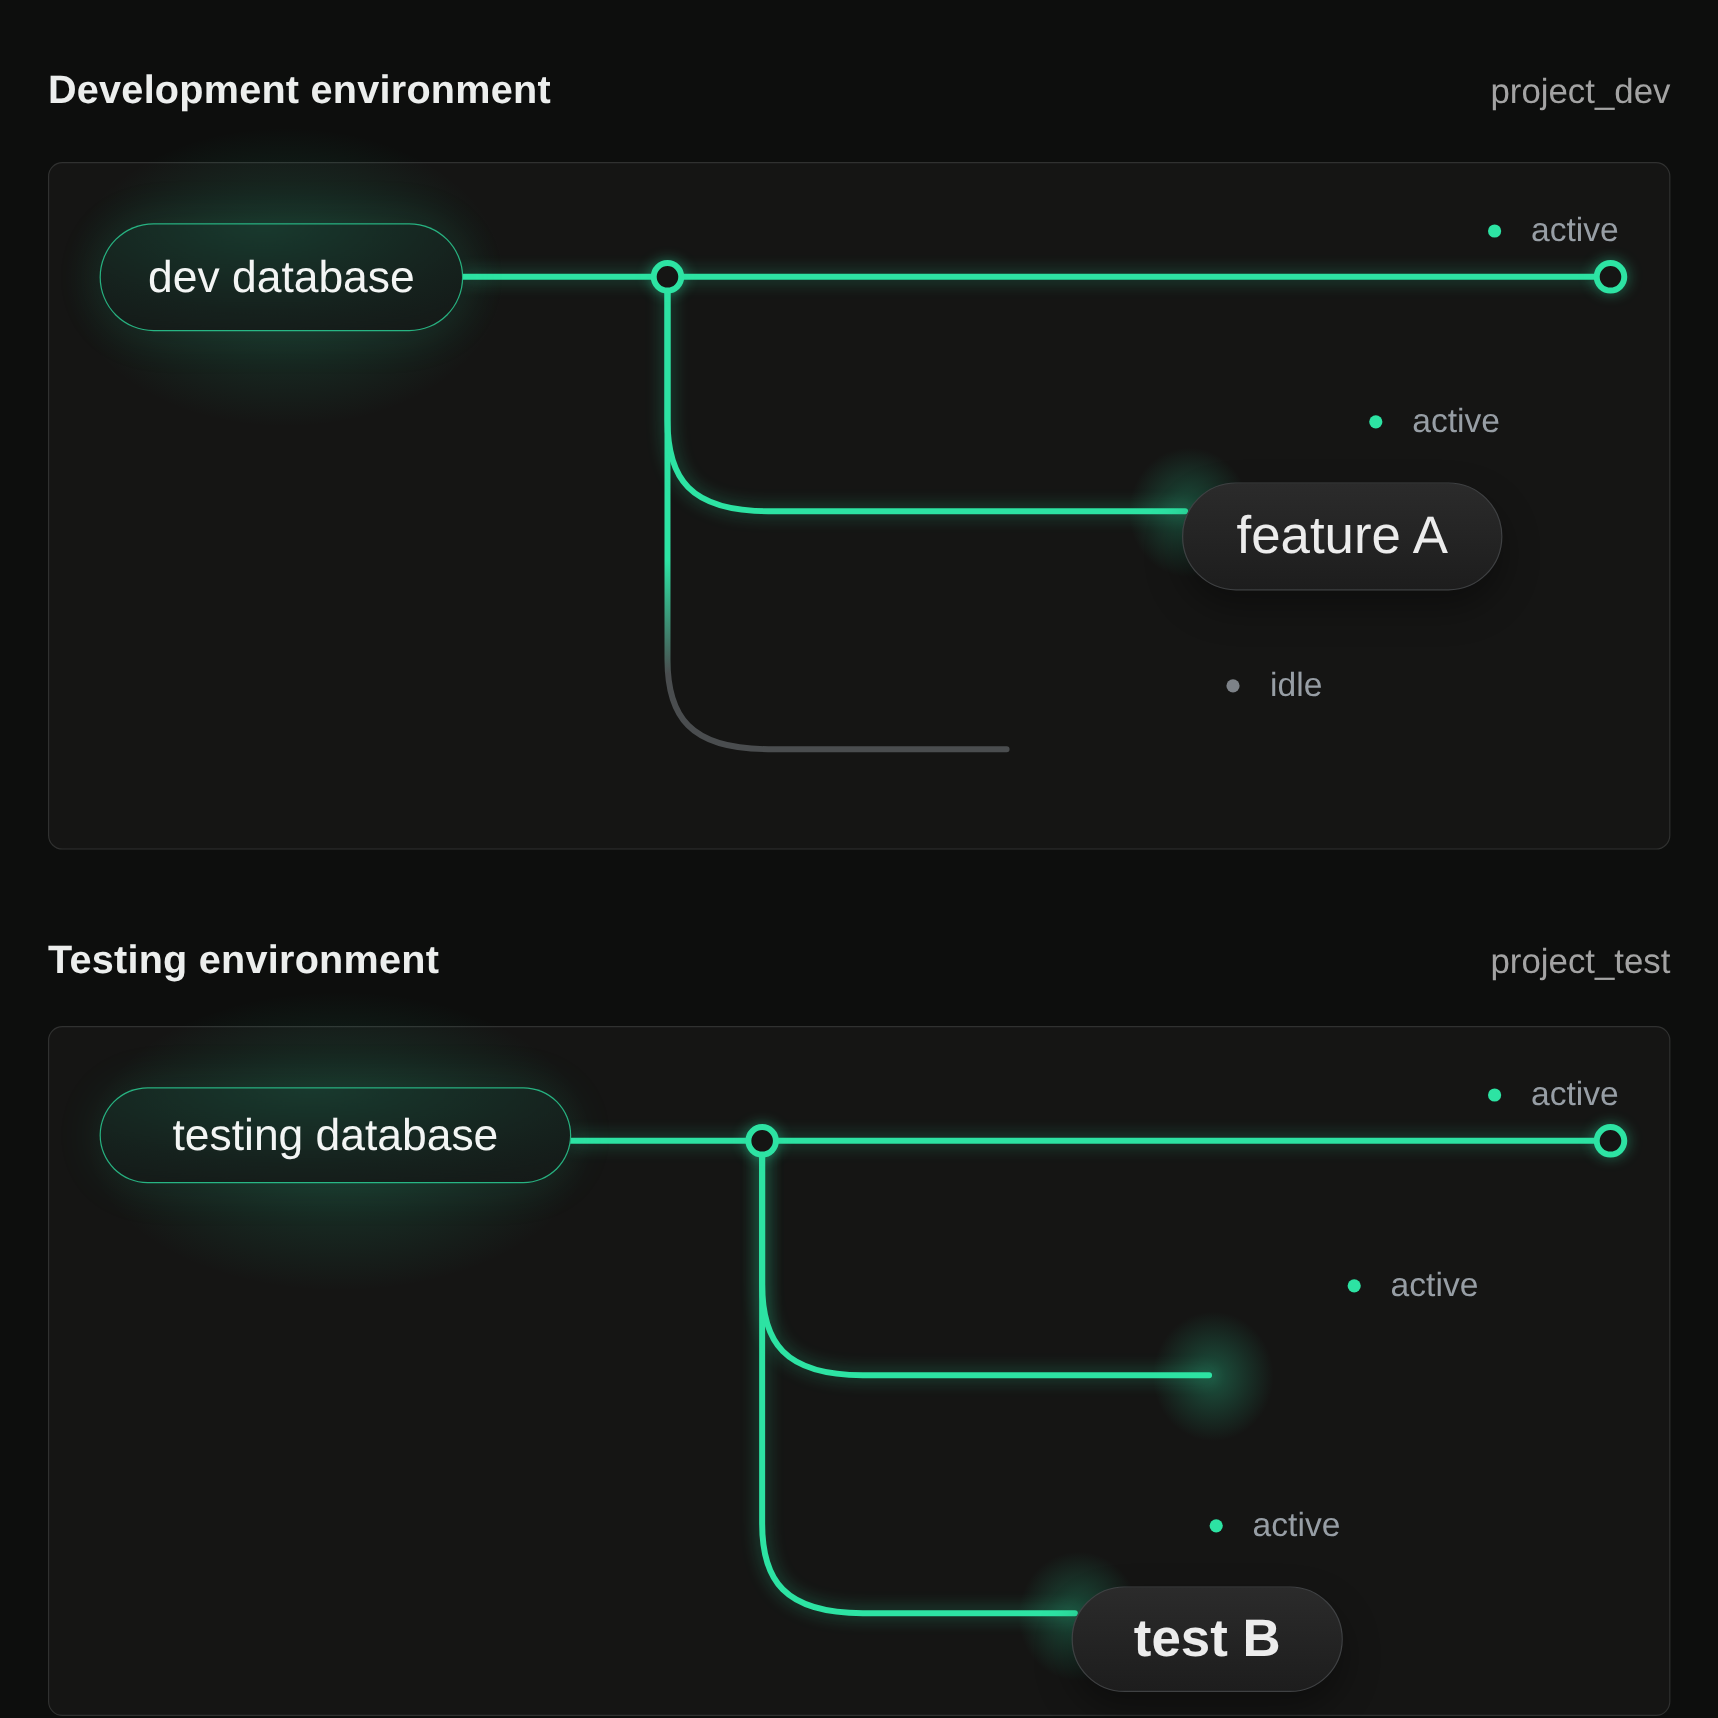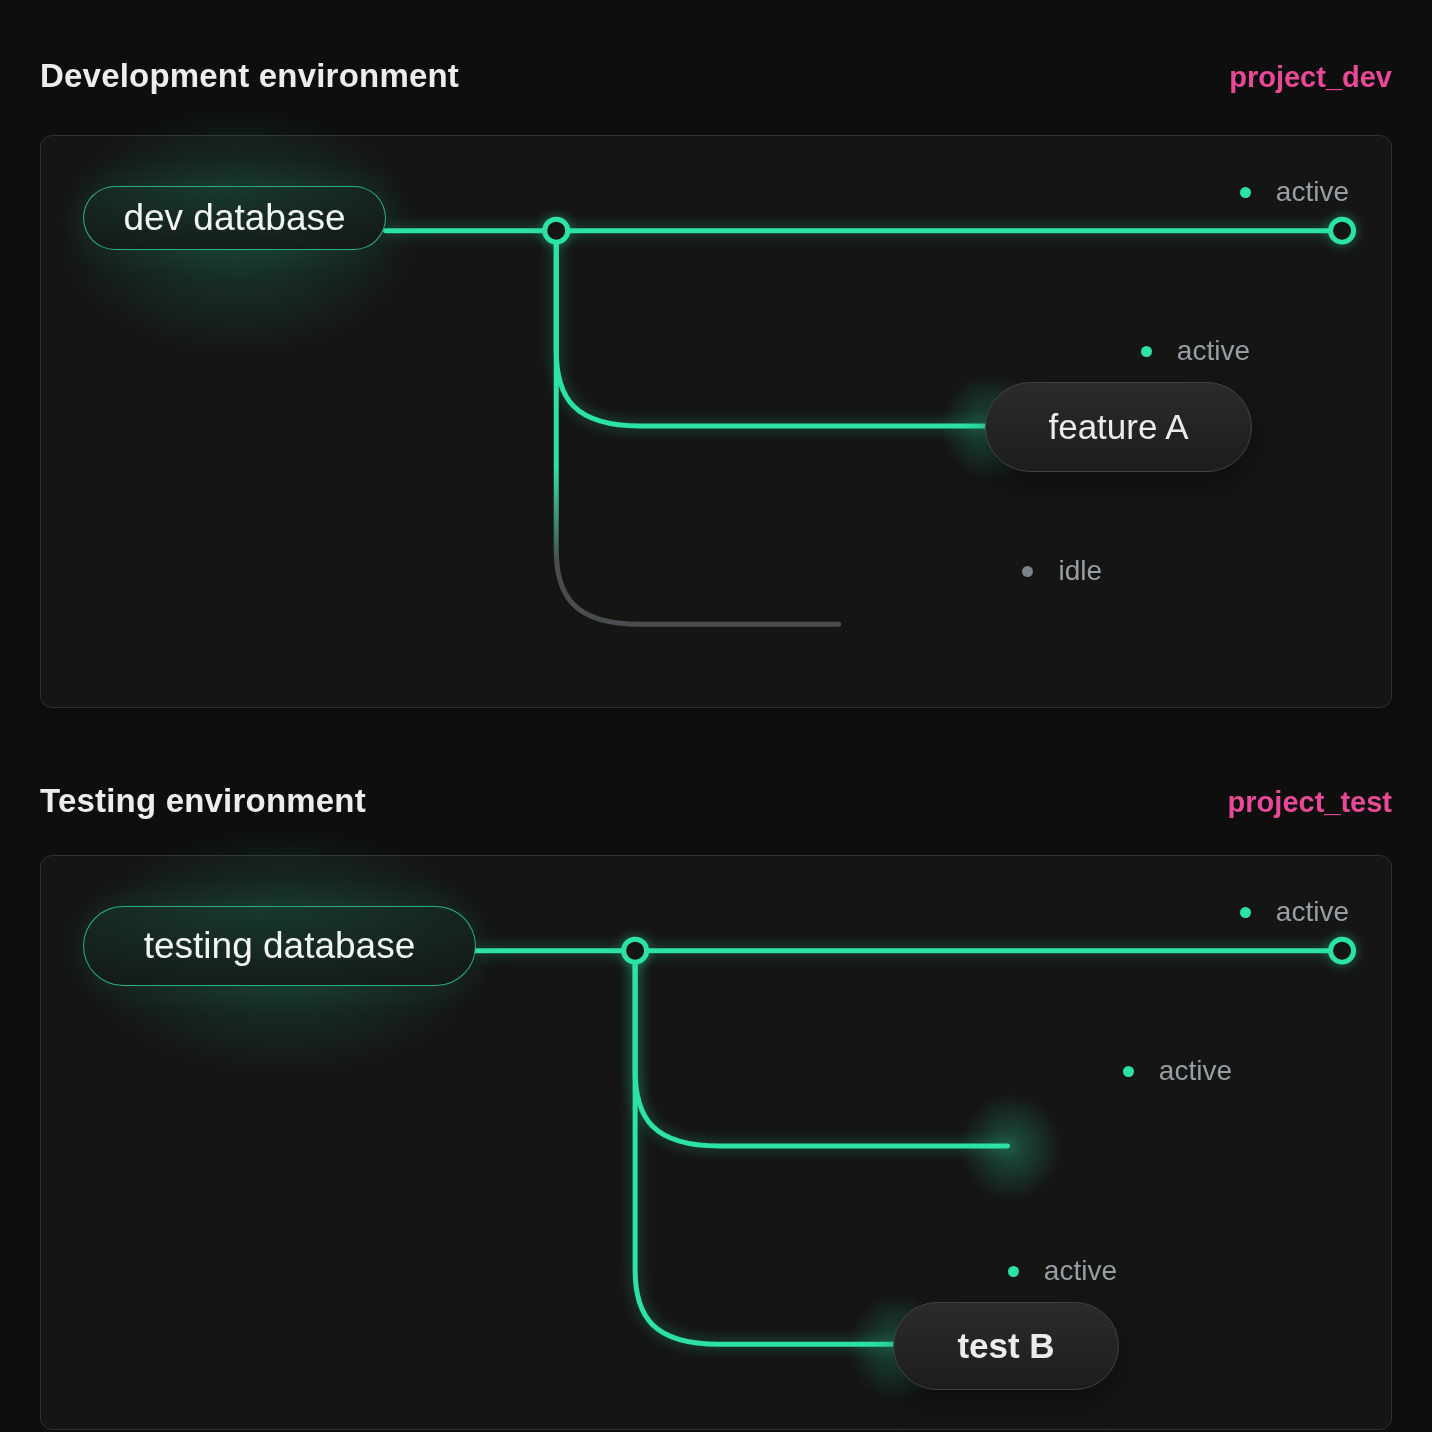--- a/index.html
+++ b/index.html
@@ -9,21 +9,21 @@
     font-family:"Liberation Sans","DejaVu Sans",sans-serif;
     -webkit-font-smoothing:antialiased;
   }
   .section-header {
     display:flex; justify-content:space-between; align-items:baseline;
     width:1352px; line-height:46px;
   }
   .hdr-1 { padding-top:34px; }
   .hdr-2 { margin-top:51px; }
   .section-title { font-size:33px; font-weight:bold; color:#eceeed; letter-spacing:.2px; }
-  .project-label { font-size:29px; color:#ec4899; font-weight:bold;margin-top:20px; }
+  .project-label { font-size:29px; color:#a3a3a3; font-weight:normal;margin-top:20px; }
 
   .panel {
     position:relative; width:1352px; box-sizing:border-box;
     background:#151514; border:1px solid #303130; border-radius:12px;
   }
   .panel-1 { height:573px; margin-top:35px; }
   .panel-2 { height:575px; margin-top:30px; }
 
   .wires { position:absolute; inset:0; width:100%; height:100%; overflow:visible; }
   .wire { fill:none; stroke-width:5; stroke-linecap:round; }
@@ -39,23 +39,24 @@
     border-radius:999px; box-sizing:border-box; white-space:nowrap; cursor:pointer;
   }
   .pill-db {
     border:1.5px solid rgba(45,227,163,.75); color:#f3f5f4; font-size:37px;
     background:
       radial-gradient(130% 180% at 45% 0%, rgba(45,227,163,.17), rgba(45,227,163,.05) 45%, rgba(0,0,0,0) 72%),
       #141716;
     box-shadow:0 0 42px rgba(45,227,163,.10);
   }
   .pill-branch {
-    border:1.5px solid #3f4143; color:#ececec; font-size:35px;
+    border:1.5px solid #3f4143; color:#ececec; font-size:44px;
     background:linear-gradient(180deg,#2b2b2b 0%,#1d1d1d 100%);
     box-shadow:0 14px 30px rgba(0,0,0,.35);
+    margin-top:20px;
   }
   .pill-branch.idle {
     border-color:#383a3b; color:#a2a6aa;
     background:linear-gradient(180deg,#262626 0%,#1b1b1b 100%);
   }
 
   .status { position:absolute; display:flex; align-items:center; gap:25px; height:36px; }
   .status-text { font-size:28px; color:var(--status-text); }
   .dot { width:11px; height:11px; border-radius:50%; }
   .dot.active { background:var(--accent); }
@@ -89,21 +90,21 @@
     <path class="wire" stroke="url(#fadeDev)" d="M516 95 V415 C516 462 534 490 600 490 H799"></path>
     <path class="wire green glow" d="M345 95 H1292"></path>
     <path class="wire green glow" d="M516 95 V215 C516 263 534 291 600 291 H948"></path>
     <circle class="ring" cx="516" cy="95" r="11.5"></circle>
     <circle class="ring" cx="1303" cy="95" r="11.5"></circle>
   </svg>
 
   <div class="db-glow" style="left:-38px; top:-65px; width:470px; height:320px;"></div>
   <div class="tap-glow" style="left:880px; top:216px; width:140px; height:150px;"></div>
 
-  <div class="pill pill-db" style="left:42px; top:50px; width:303px; height:64px;">
+  <div class="pill pill-db" style="left:42px; top:50px; width:303px; height:90px;">
     <span>dev database</span>
   </div>
 
   <div class="status" style="top:38px; right:42px;">
     <span class="dot active"></span>
     <span class="status-text">active</span>
   </div>
 
   <div class="status" style="top:197px; right:141px;">
     <span class="dot active"></span>

